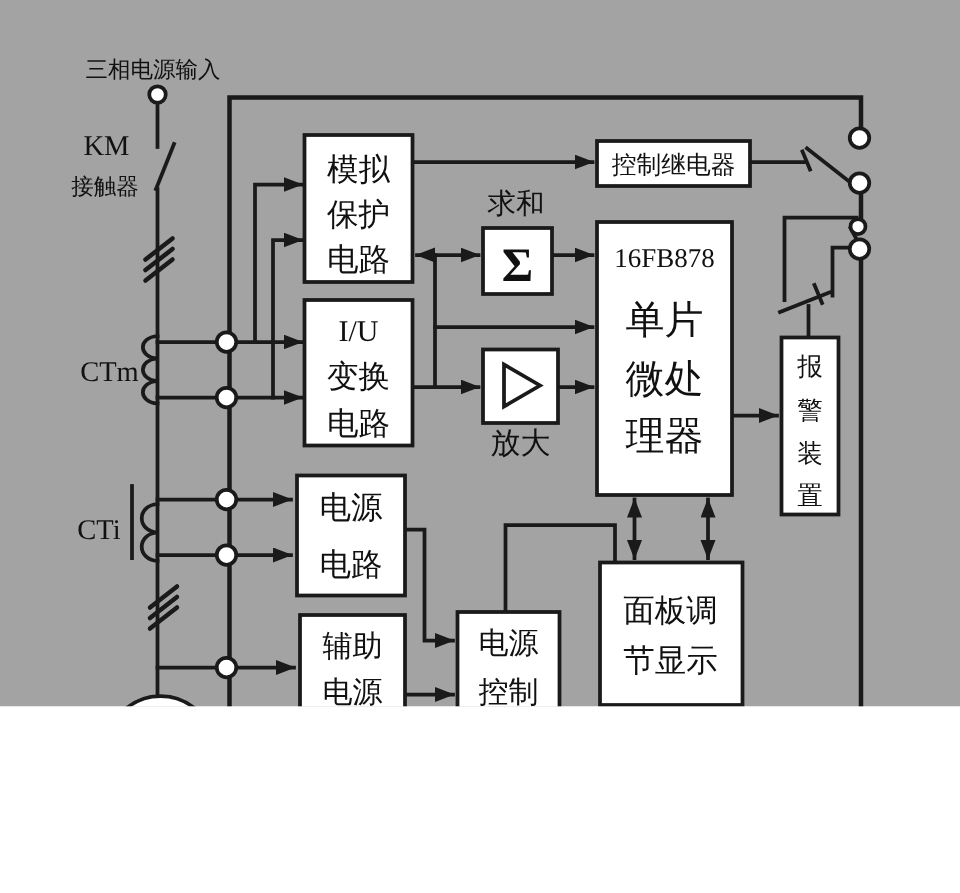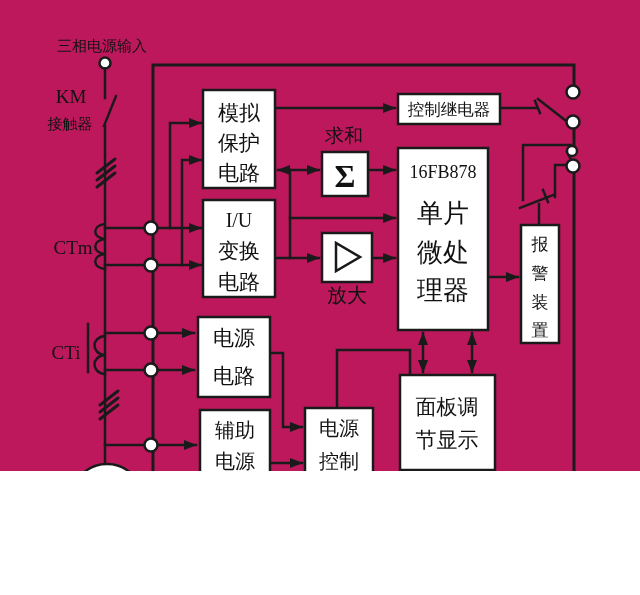--- a/index.html
+++ b/index.html
@@ -1,16 +1,16 @@
 <!DOCTYPE html>
 <html><head>
 <meta charset="utf-8">
 <style>
   html,body{margin:0;padding:0;background:#ffffff;}
-  .stage{position:relative;width:640px;height:471px;background:#be185d;overflow:hidden;
+  .stage{position:relative;width:640px;height:471px;background:#a3a3a3;overflow:hidden;
          font-family:"Liberation Sans", sans-serif;}
   svg{display:block;}
   .wire{stroke:#1a1a1a;stroke-width:2.5;fill:none;stroke-linecap:square;}
   .wire-thick{stroke:#1a1a1a;stroke-width:3;fill:none;}
   .hatch{stroke:#1a1a1a;stroke-width:3;fill:none;stroke-linecap:round;}
   .box{fill:#ffffff;stroke:#1a1a1a;stroke-width:2.5;}
   .term{fill:#ffffff;stroke:#1a1a1a;stroke-width:2.5;}
   text{fill:#111111;font-family:"Liberation Sans", sans-serif;}
   .cjk15{font-size:15px;} .cjk16{font-size:16.5px;} .cjk17{font-size:17px;}
   .cjk19{font-size:19px;} .cjk20{font-size:20px;} .cjk21{font-size:21px;}

